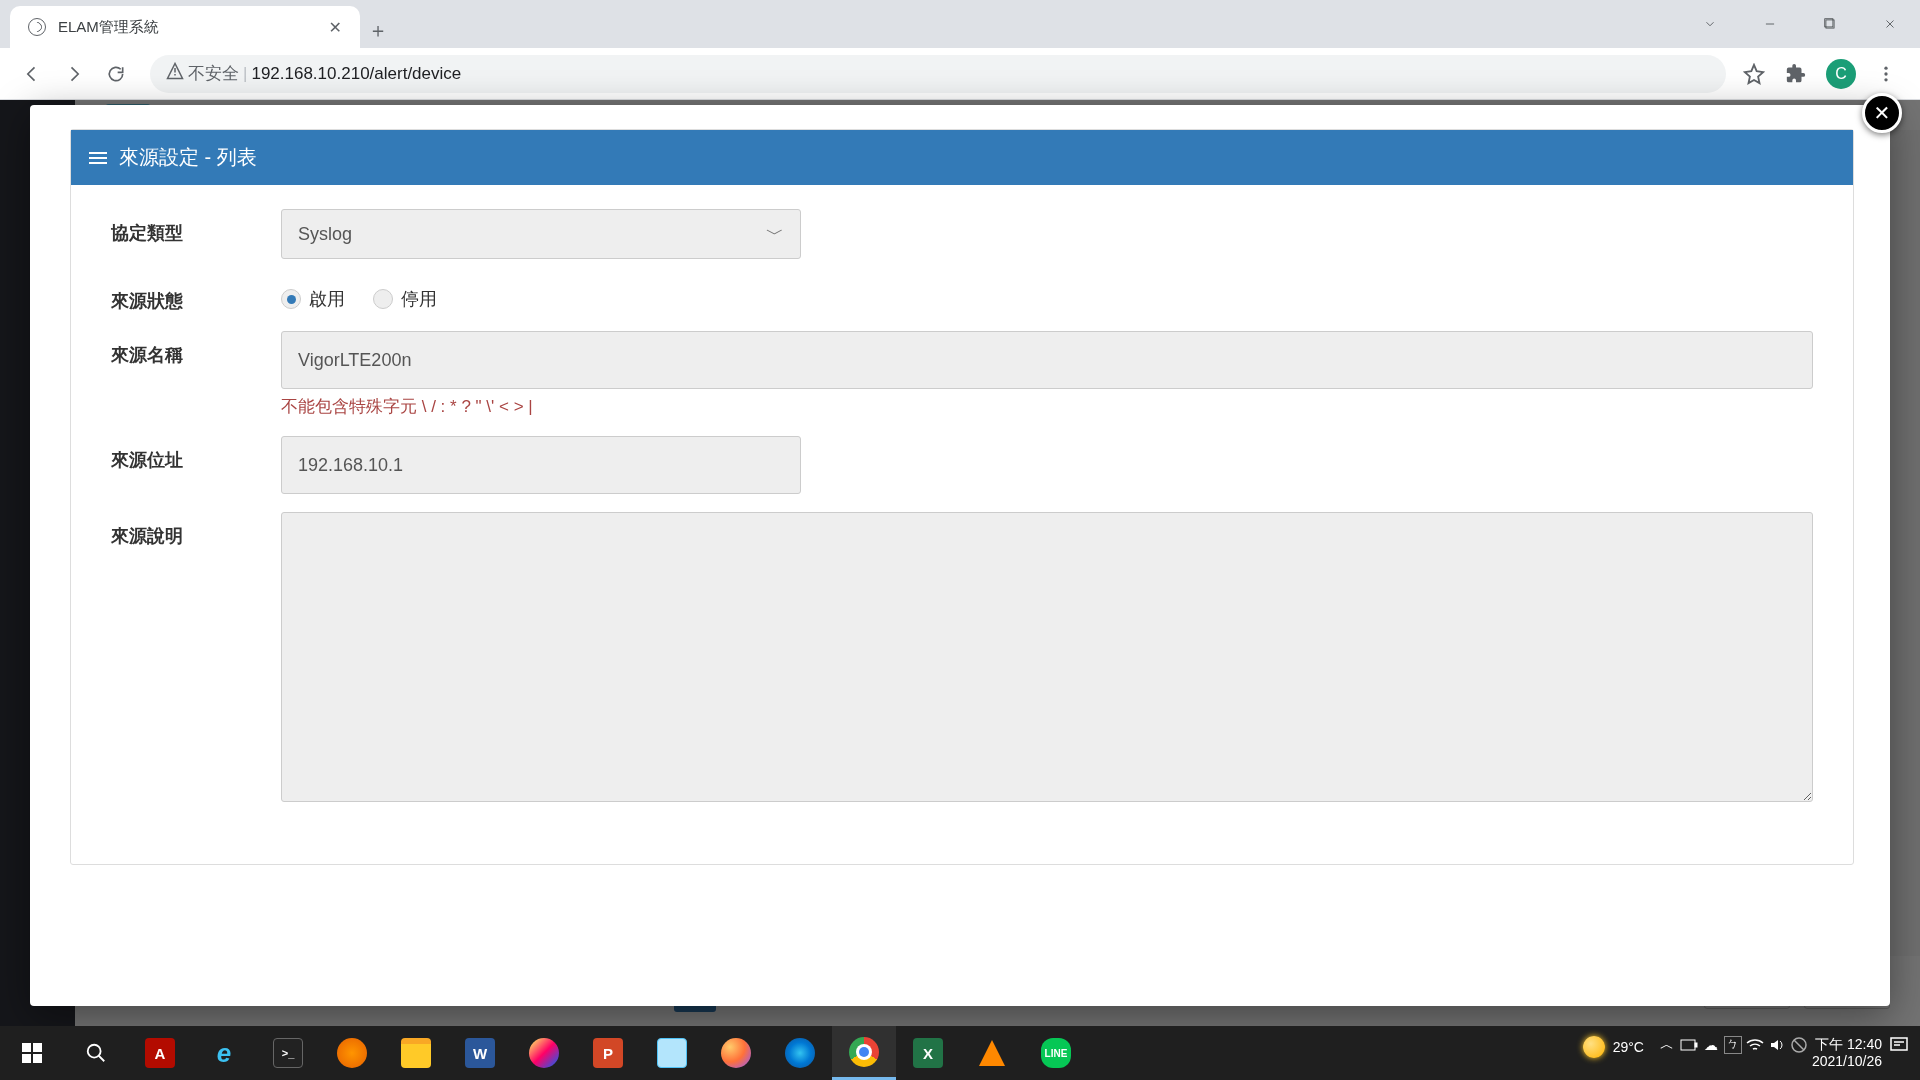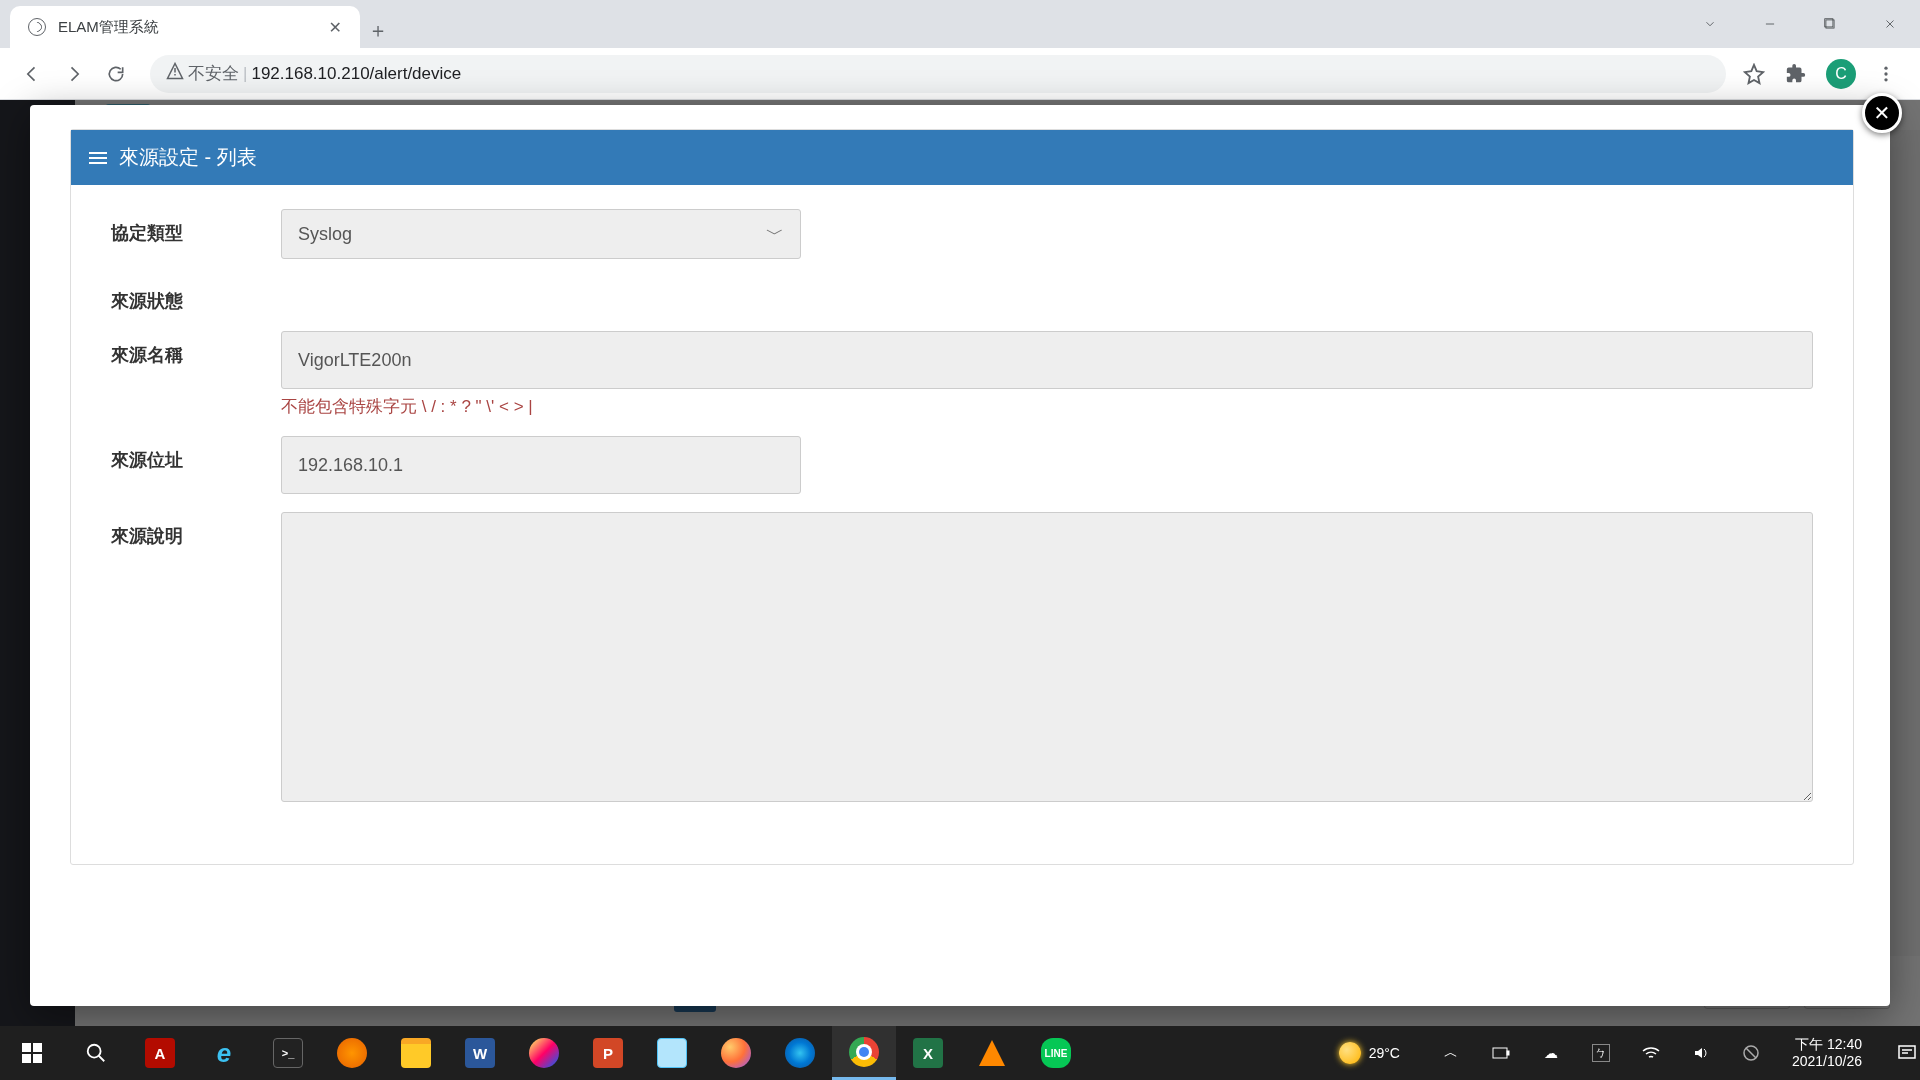--- a/index.html
+++ b/index.html
@@ -77,21 +77,21 @@
 
 .modal-inner::-webkit-scrollbar { width: 16px; }
 .modal-inner::-webkit-scrollbar-track { background: #f1f1f1; }
 .modal-inner::-webkit-scrollbar-thumb { background: #c1c1c1; border-radius: 2px; }
 
 
 .taskbar { position: fixed; left: 0; right: 0; bottom: 0; height: 54px; background: #1f1f1f; display: flex; align-items: center; color: #fff; font-size: 14px; }
 .taskbar .tb-btn { width: 64px; height: 54px; display: flex; align-items: center; justify-content: center; cursor: pointer; }
 .taskbar .tb-icon { width: 30px; height: 30px; border-radius: 4px; display: flex; align-items: center; justify-content: center; font-size: 15px; font-weight: bold; }
 .taskbar .active { border-bottom: 3px solid #76b9ed; background: rgba(255,255,255,.08); }
-.tb-right { margin-left: auto; display: flex; align-items: center; gap: 32px; padding-right: 0; }
+.tb-right { margin-left: auto; display: flex; align-items: flex-start; gap: 4px; padding-right: 8px; }
 .tb-clock { text-align: right; line-height: 1.25; font-size: 14px; }
 .tray-ico { width: 18px; height: 18px; display: flex; align-items: center; justify-content: center; }
 .weather { display: flex; align-items: center; gap: 8px; margin-right: 10px; }
 .weather .sun { width: 22px; height: 22px; border-radius: 50%; background: radial-gradient(circle at 35% 35%, #ffe082, #ffb300); box-shadow: 0 0 6px #ffca28; }
 </style>
 </head>
 <body>
 
 <div class="browser-titlebar">
   <div class="tab">
@@ -219,20 +219,32 @@
             <div class="form-field">
               <div class="select">
                 <span>Syslog</span>
                 <span class="chev">﹀</span>
               </div>
             </div>
           </div>
 
           <div class="form-row">
             <div class="form-label">來源狀態</div>
+            <div class="form-field">
+              <div class="radio-group">
+                <div class="radio selected">
+                  <span class="dot"></span>
+                  <span>啟用</span>
+                </div>
+                <div class="radio">
+                  <span class="dot"></span>
+                  <span>停用</span>
+                </div>
+              </div>
+            </div>
           </div>
 
           <div class="form-row">
             <div class="form-label">來源名稱</div>
             <div class="form-field">
               <input class="text-input" value="VigorLTE200n" style="">
               <div class="hint">不能包含特殊字元 \ / : * ? " \' &lt; &gt; |</div>
             </div>
           </div>
 

